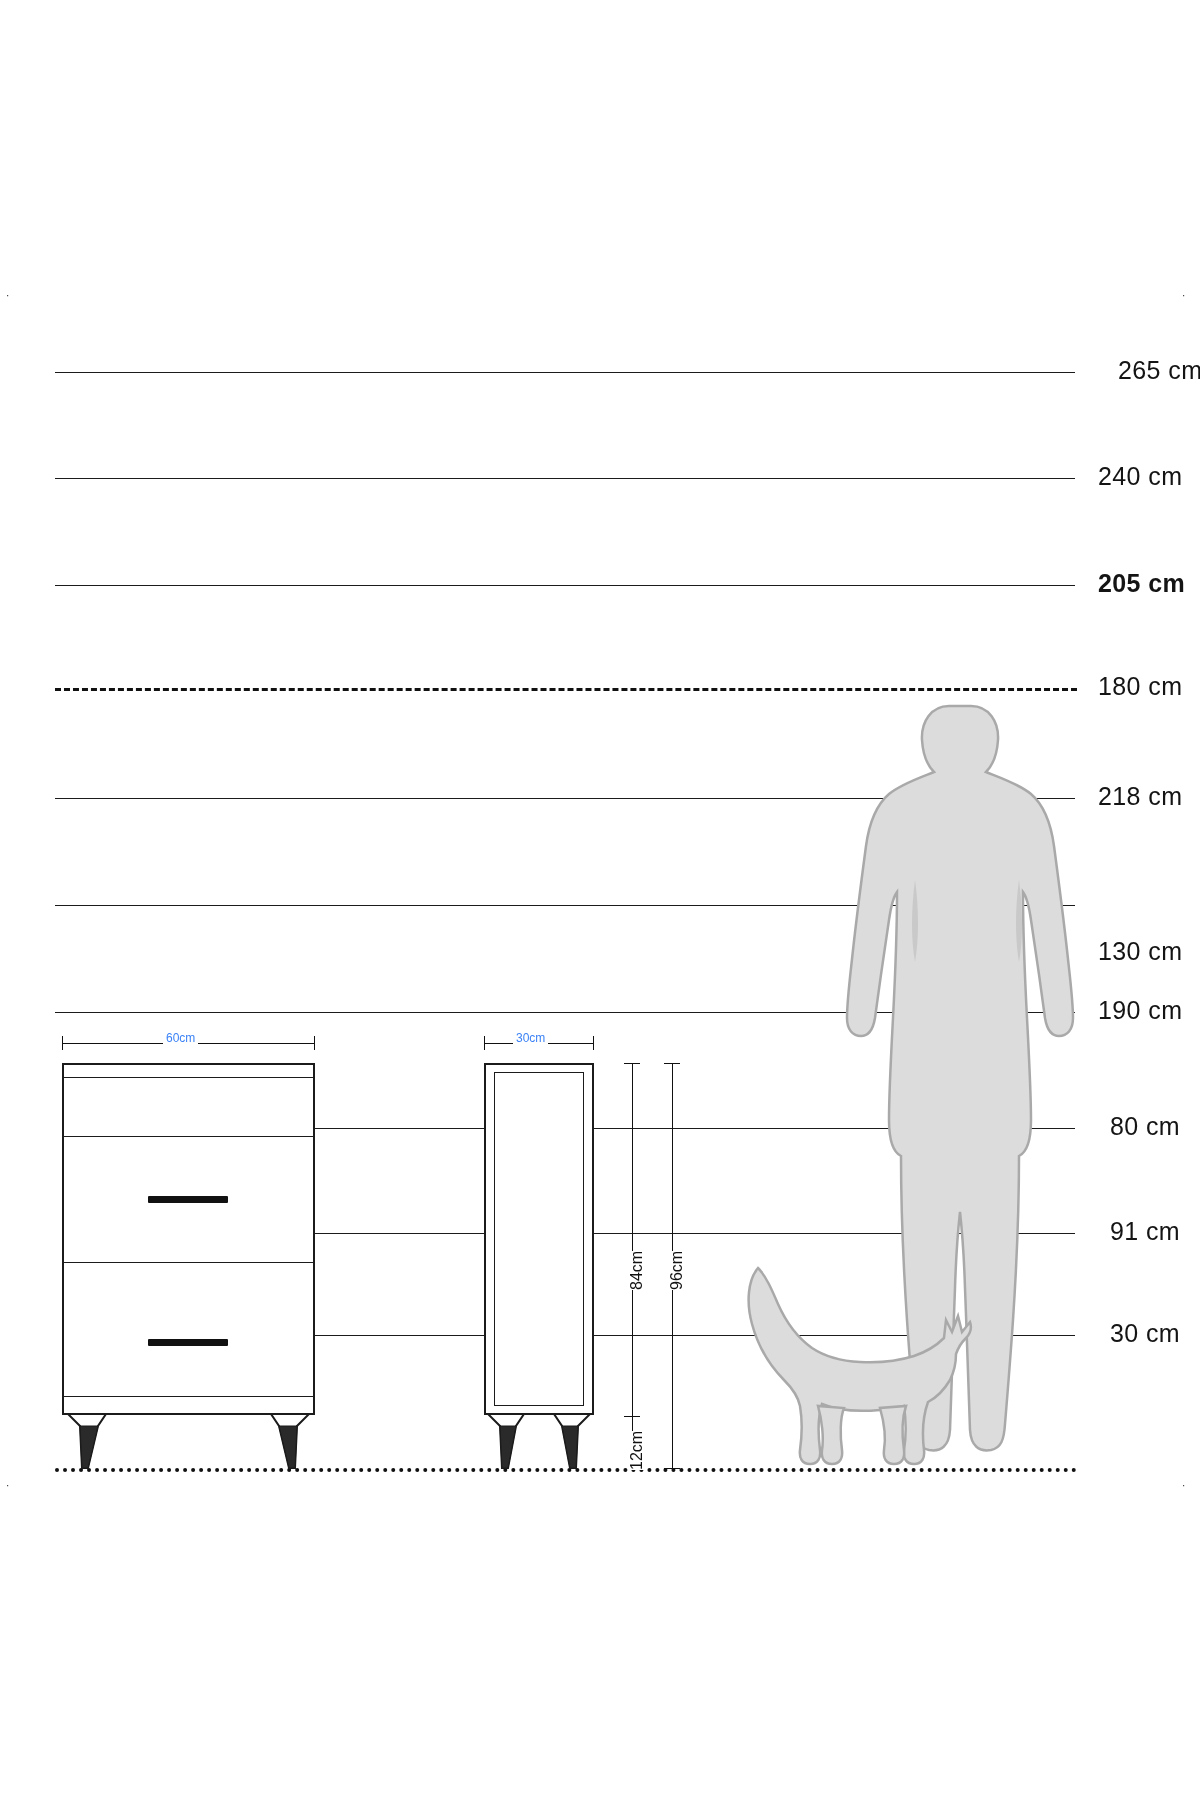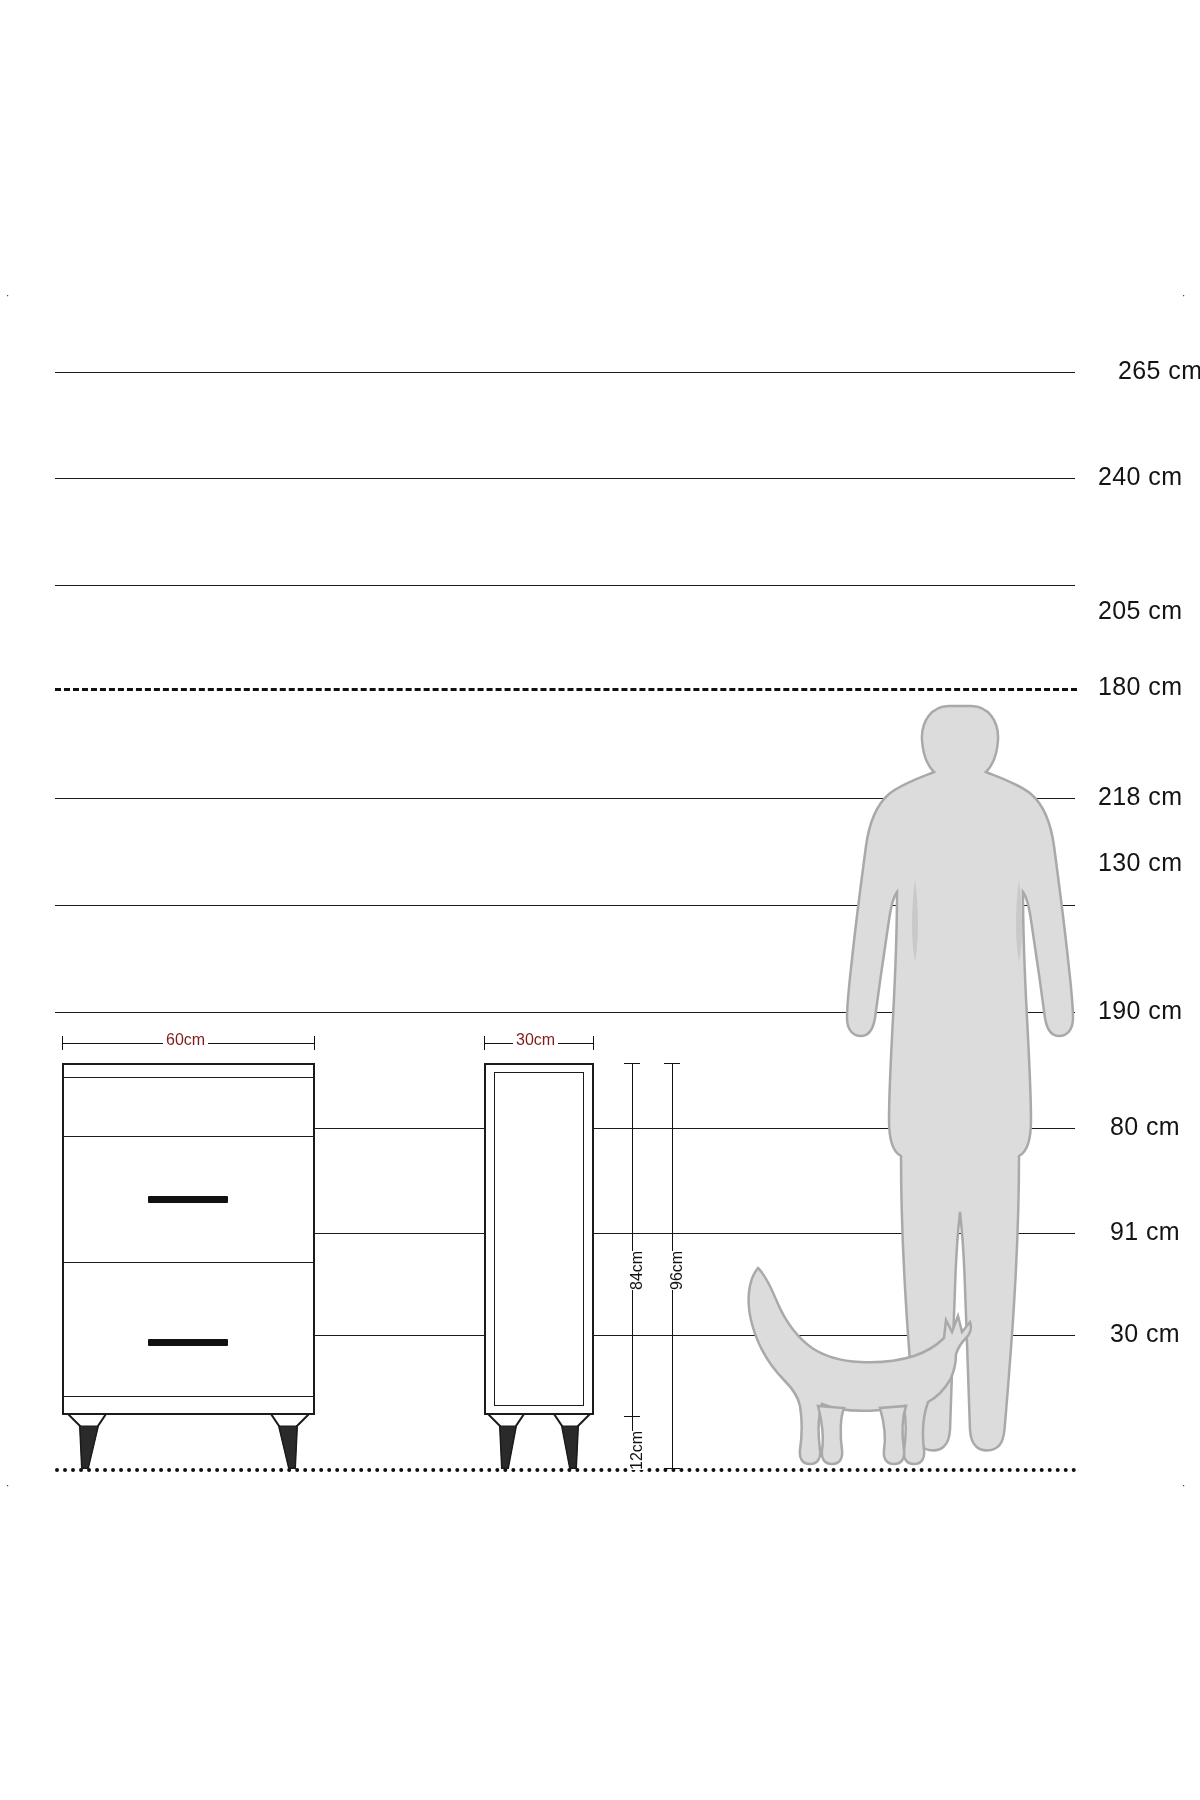--- a/index.html
+++ b/index.html
@@ -76,22 +76,22 @@
     border-top: 1.3px solid #111;
     height: 0;
   }
   .dim-vline {
     position: absolute;
     border-left: 1.3px solid #111;
     width: 0;
   }
   .dim-text {
     position: absolute;
-    font-size: 16px;
-    color: #7f1d1d;
+    font-size: 12px;
+    color: #3b82f6;
     background: #fff;
     padding: 0 3px;
     white-space: nowrap;
   }
   .dim-text-v {
     position: absolute;
     font-size: 16px;
     color: #111;
     background: #fff;
     white-space: nowrap;
@@ -113,30 +113,30 @@
   <div class="corner-tick" style="left:6px; top:1482px;">·</div>
   <div class="corner-tick" style="left:1182px; top:1482px;">·</div>
 
   <div class="rule" style="left:55px; top:372px; width:1020px;"></div>
   <div class="rule-label" style="left:1098px; top:356px;margin-left:20px;">265 cm</div>
 
   <div class="rule" style="left:55px; top:478px; width:1020px;"></div>
   <div class="rule-label" style="left:1098px; top:462px;">240 cm</div>
 
   <div class="rule" style="left:55px; top:585px; width:1020px;"></div>
-  <div class="rule-label" style="left:1098px; top:596px;">205 cm</div>
+  <div class="rule-label" style="left:1098px; top:569px;font-weight:bold;">205 cm</div>
 
   <div class="rule-dashed" style="left:55px; top:688px; width:1022px;"></div>
   <div class="rule-label" style="left:1098px; top:672px;">180 cm</div>
 
   <div class="rule" style="left:55px; top:798px; width:1020px;"></div>
   <div class="rule-label" style="left:1098px; top:782px;">218 cm</div>
 
   <div class="rule" style="left:55px; top:905px; width:1020px;"></div>
-  <div class="rule-label" style="left:1098px; top:848px;">130 cm</div>
+  <div class="rule-label" style="left:1098px; top:937px;">130 cm</div>
 
   <div class="rule" style="left:55px; top:1012px; width:1020px;"></div>
   <div class="rule-label" style="left:1098px; top:996px;">190 cm</div>
 
   <div class="rule" style="left:310px; top:1128px; width:765px;"></div>
   <div class="rule-label" style="left:1110px; top:1112px;">80 cm</div>
 
   <div class="rule" style="left:310px; top:1233px; width:765px;"></div>
   <div class="rule-label" style="left:1110px; top:1217px;">91 cm</div>
 

